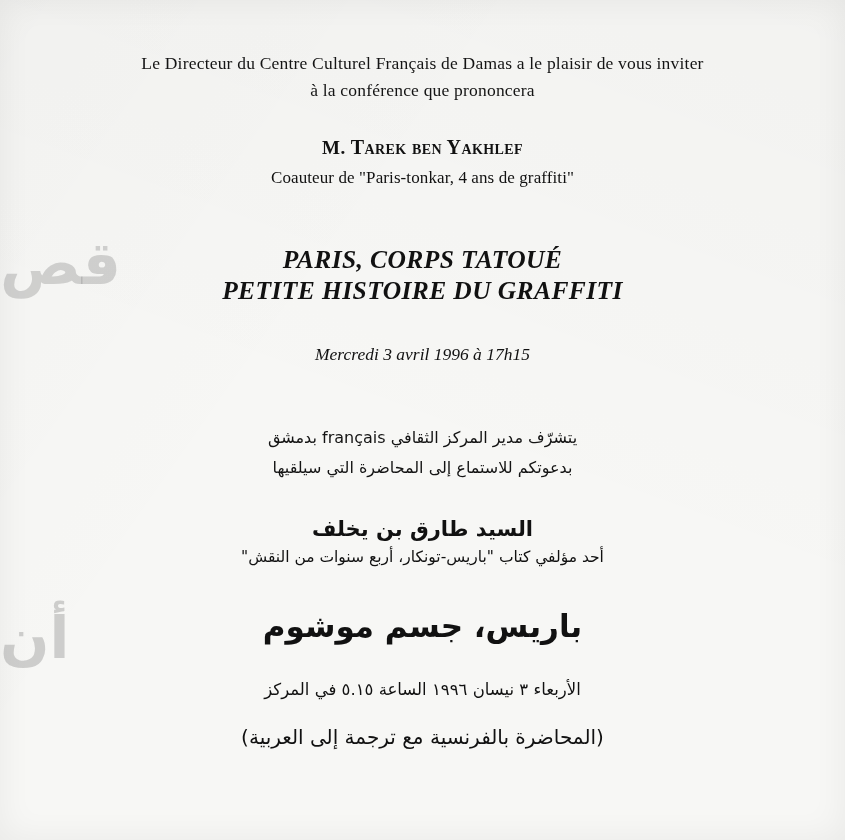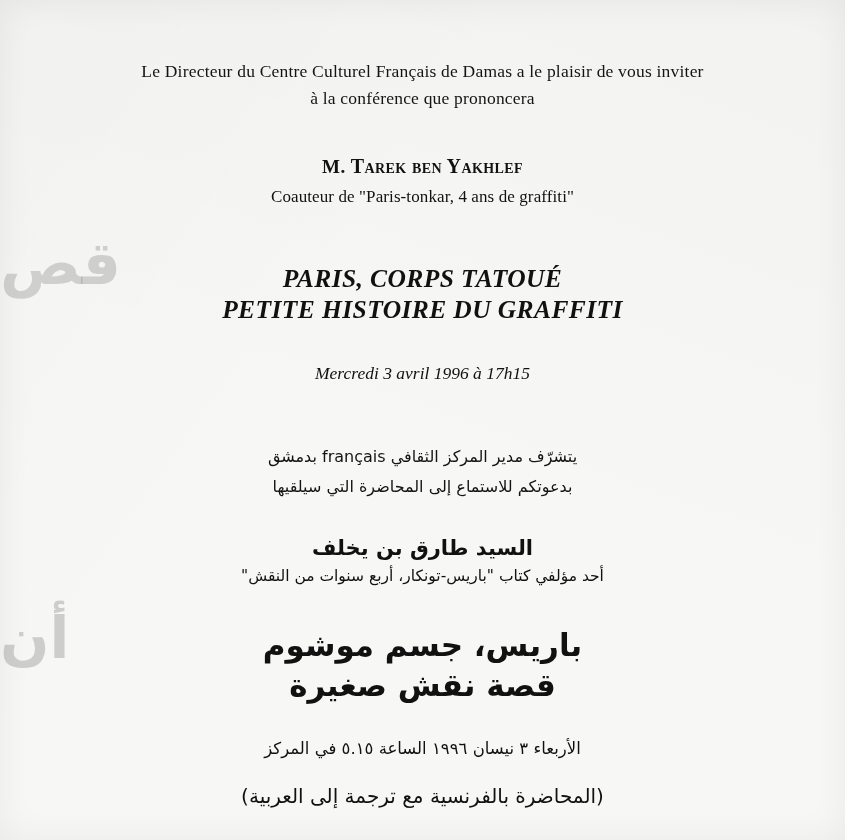--- a/index.html
+++ b/index.html
@@ -28,39 +28,39 @@
   .page:before {
     content: "";
     position: absolute;
     left: 0; top: 0; right: 0; bottom: 0;
     pointer-events: none;
     box-shadow: inset 0 0 34px rgba(0,0,0,0.06);
   }
   .content {
     position: relative;
     z-index: 3;
-    padding: 16px;
+    padding: 8px;
   }
 
   .french-block {
     text-align: center;
     padding-top: 42px;
   }
   .line-invite {
     font-size: 17.5px;
     letter-spacing: 0.2px;
     line-height: 1.55;
     color: #141414;
   }
   .line-invite .l2 {
     display: block;
   }
 
   .speaker {
-    margin-top: 43px;
+    margin-top: 32px;
     font-weight: bold;
     font-size: 19px;
     letter-spacing: 0.4px;
   }
   .speaker .smallcaps {
     font-variant: small-caps;
     font-size: 20px;
   }
   .coauthor {
     margin-top: 9px;
@@ -193,21 +193,20 @@
         <span class="a1">يتشرّف مدير المركز الثقافي français بدمشق</span>
         <span class="a2">بدعوتكم للاستماع إلى المحاضرة التي سيلقيها</span>
       </div>
 
       <div class="ar-speaker">السيد طارق بن يخلف</div>
 
       <div class="ar-coauthor">أحد مؤلفي كتاب "باريس-تونكار، أربع سنوات من النقش"</div>
 
       <div class="ar-title">
         <span class="at1">باريس، جسم موشوم</span>
-        <span class="at2">قصة نقش صغيرة</span>
       </div>
 
       <div class="ar-datetime">الأربعاء ٣ نيسان ١٩٩٦ الساعة ٥.١٥ في المركز</div>
 
       <div class="ar-note">(المحاضرة بالفرنسية مع ترجمة إلى العربية)</div>
 
     </div>
 
   </div>
 </div>

